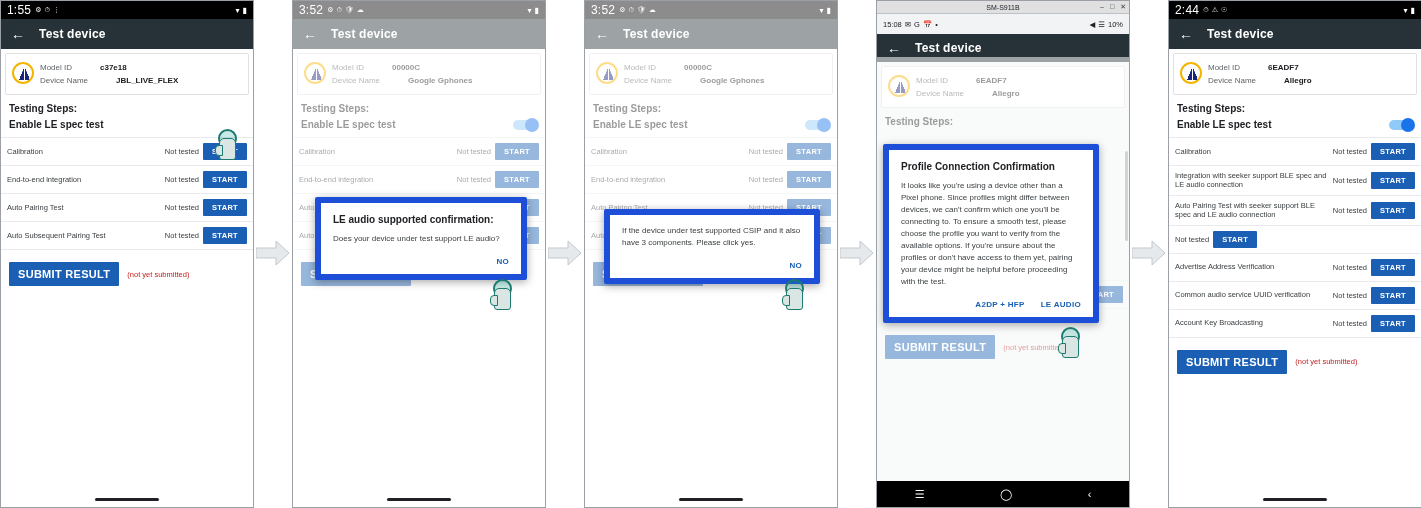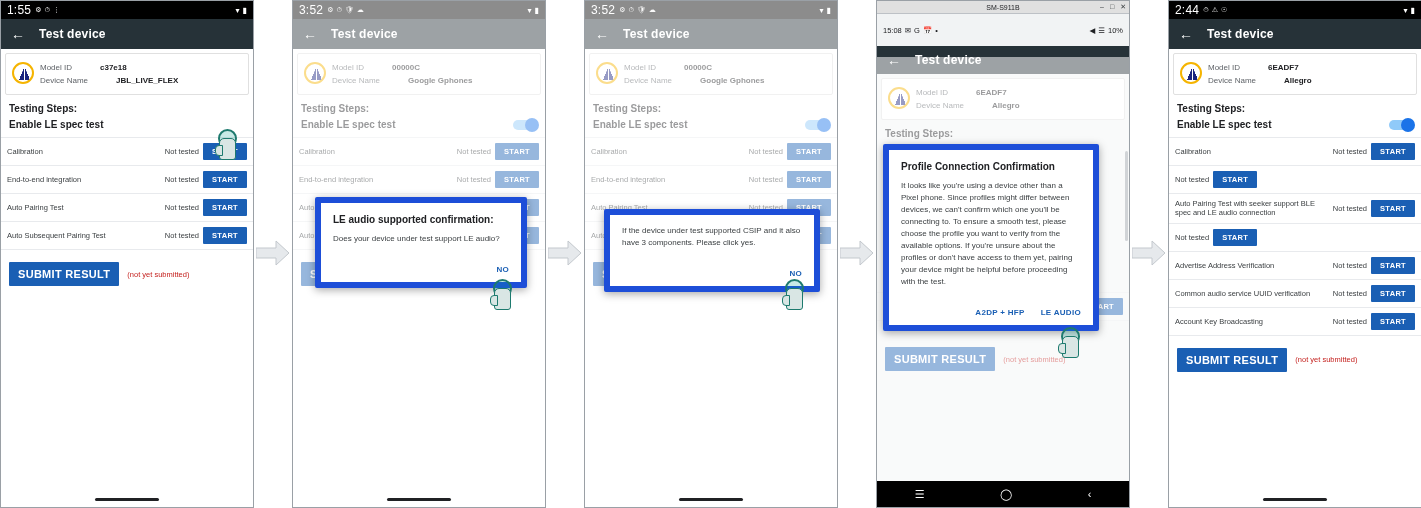--- a/index.html
+++ b/index.html
@@ -202,21 +202,21 @@
   }
   .dialog .dbody {
     font-size: 8px;
     color: #3c4043;
     line-height: 1.5;
   }
   .dialog .dactions {
     display: flex;
     justify-content: flex-end;
     gap: 16px;
-    margin-top: 20px;
+    margin-top: 12px;
     padding-bottom: 2px;
   }
   .dialog .daction {
     font-size: 8px;
     font-weight: bold;
     color: #1a5fb4;
     letter-spacing: .3px;
     cursor: pointer;
   }
 
@@ -270,21 +270,21 @@
   .wintitle .wbtns {
     position: absolute; right: 3px; top: 2px;
     display: flex; gap: 6px;
     font-size: 7px; color: #3c4043;
   }
   .sam-status {
     height: 15px;
     background: #f1f3f4;
     display: flex;
     align-items: center;
-    padding: 16px 6px;
+    padding: 10px 6px;
     font-size: 7.5px;
     color: #202124;
     gap: 3px;
   }
   .sam-status .sb-right { margin-left: auto; display: flex; gap: 3px; }
   .navbar {
     height: 26px;
     background: #000000;
     display: flex;
     align-items: center;
@@ -649,20 +649,21 @@
       <span class="lbl">Enable LE spec test</span>
       <span class="switch"></span>
     </div>
     <div class="testlist">
       <div class="testrow">
         <span class="tname">Calibration</span>
         <span class="tstat">Not tested</span>
         <button class="btn-start">START</button>
       </div>
       <div class="testrow">
+        <span class="tname">Integration with seeker support BLE spec and LE audio connection</span>
         <span class="tstat">Not tested</span>
         <button class="btn-start">START</button>
       </div>
       <div class="testrow">
         <span class="tname">Auto Pairing Test with seeker support BLE spec and LE audio connection</span>
         <span class="tstat">Not tested</span>
         <button class="btn-start">START</button>
       </div>
       <div class="testrow">
         <span class="tstat">Not tested</span>

